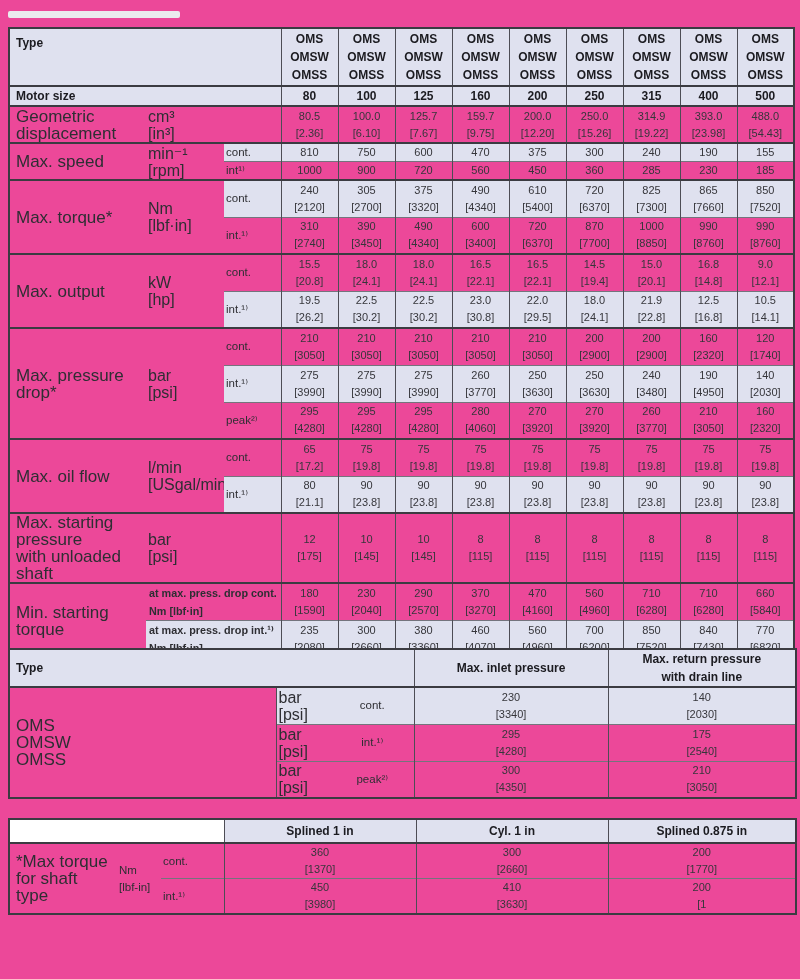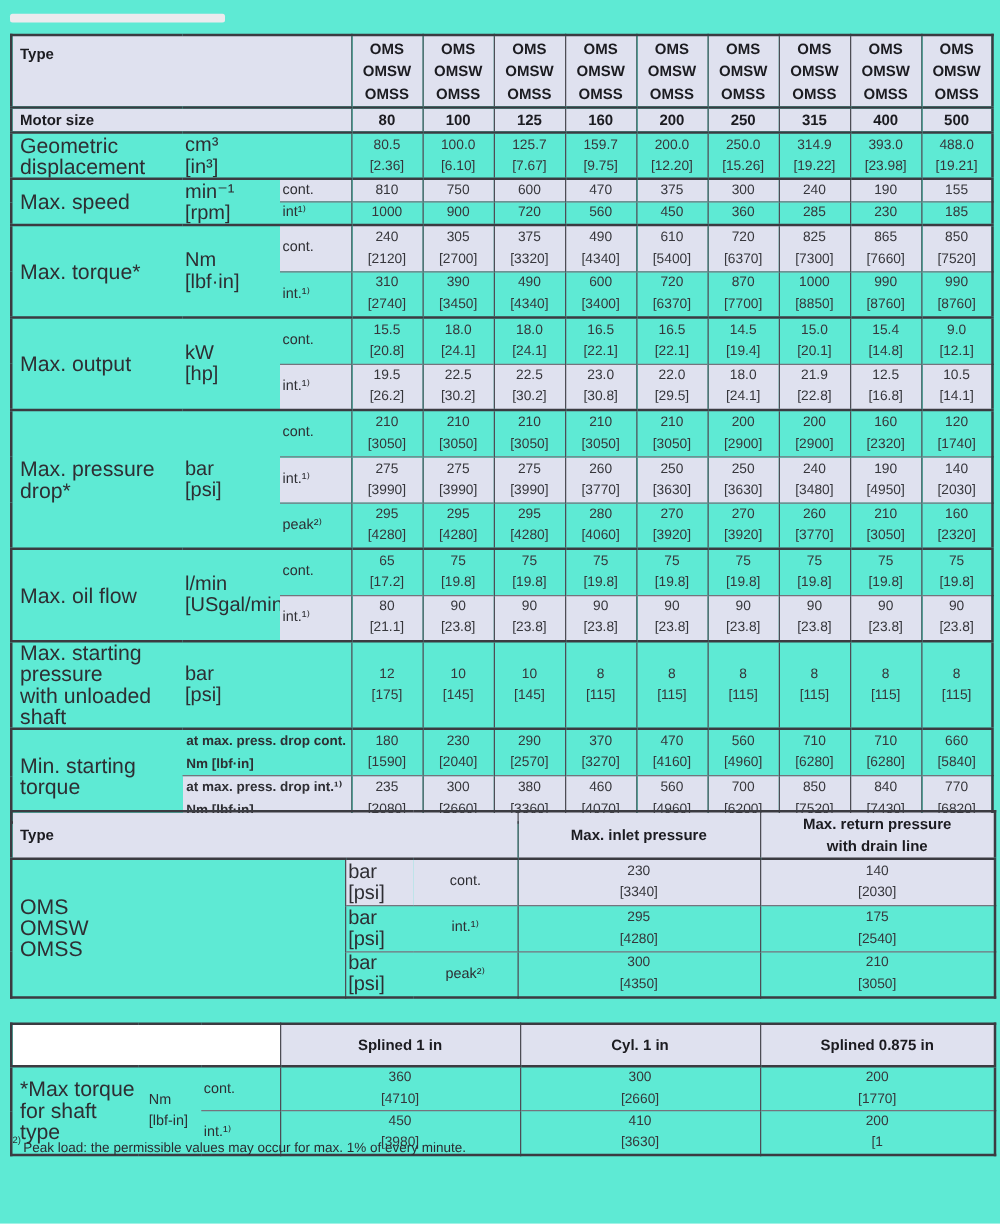--- a/index.html
+++ b/index.html
@@ -1,20 +1,20 @@
 <!DOCTYPE html>
 <html style="--band: #dfe1ef; --bdark: #3b3b41; --bmid: #4d4d55; --bthin: #74747d; --tlbl: #2e2e33; --tval: #36363b; --thdr: #1b1b20;"><head>
 <meta charset="utf-8">
 <style>
   :root{
     --band:#dfe1ef; --bdark:#3b3b41; --bmid:#4d4d55; --bthin:#74747d;
     --tlbl:#2e2e33; --tval:#36363b; --thdr:#1b1b20;
   }
   html,body{margin:0;padding:0;background:#fff;}
-  .page{position:relative;width:800px;height:979px;background:#5eead4;overflow:hidden;
+  .page{position:relative;width:800px;height:979px;background:#ec4899;overflow:hidden;
         font-family:"Liberation Sans","DejaVu Sans",sans-serif;color:var(--tval);}
   .smudge{position:absolute;left:8px;top:11px;width:172px;height:7px;background:#ebebee;border-radius:2px;}
   table{border-collapse:collapse;table-layout:fixed;position:absolute;left:8px;border:2px solid var(--bdark);}
   #t1{top:27px;width:787px;}
   #t2{top:648px;width:787px;}
   #t3{top:818px;width:787px;}
   th,td{padding:0;margin:0;font-size:11px;font-weight:normal;text-align:center;vertical-align:middle;
         color:var(--tval);line-height:17px;overflow:hidden;}
   .lbl{text-align:left;padding-left:6px;color:var(--tlbl);font-size:17px;}
   .unit{text-align:left;padding-left:2px;color:var(--tlbl);font-size:16px;}
@@ -22,21 +22,21 @@
   .cond{text-align:left;padding-left:2px;color:var(--tlbl);font-size:11.5px;}
   .cond2{text-align:center;color:var(--tlbl);font-size:11.5px;}
   .condw{text-align:left;padding-left:3px;color:var(--tlbl);font-size:10.8px;line-height:18px;font-weight:bold;}
   .hd{font-weight:bold;font-size:12px;background:var(--band);color:var(--thdr);line-height:18px;}
   .vt{vertical-align:top;padding-top:5px;}
   .blank{background:#ffffff;}
   .band{background:var(--band);}
   .bl{border-left:1px solid var(--bmid);}
   tr.sec > td, tr.sec > th{border-top:2px solid var(--bdark);}
   tr.sub > td{border-top:1px solid var(--bthin);}
-  .h18{height:18px}.h20{height:34px}.h34{height:34px}.h37{height:37px}.h38{height:38px}.h58{height:58px}
+  .h18{height:18px}.h20{height:24px}.h34{height:34px}.h37{height:37px}.h38{height:38px}.h58{height:58px}
   .footnotes{position:absolute;left:10px;top:908px;font-size:10.8px;line-height:14.5px;color:#2b2b30;}
   .fn sup{font-size:7.5px;position:relative;top:-3.5px;margin-right:2px;}
 </style>
 </head>
 <body>
 
 <div class="page">
   <div class="smudge"></div>
 
   <table id="t1">
@@ -150,21 +150,21 @@
           <td class="bl">
             <div>314.9</div>
             <div>[19.22]</div>
           </td>
           <td class="bl">
             <div>393.0</div>
             <div>[23.98]</div>
           </td>
           <td class="bl">
             <div>488.0</div>
-            <div>[19.21]</div>
+            <div>[54.43]</div>
           </td>
         </tr>
         <tr class="sec h18">
           <td class="lbl" rowspan="2">
             <div>Max. speed</div>
           </td>
           <td class="unit" rowspan="2">
             <div>min⁻¹</div>
             <div>[rpm]</div>
           </td>
@@ -343,21 +343,21 @@
           </td>
           <td class="bl">
             <div>14.5</div>
             <div>[19.4]</div>
           </td>
           <td class="bl">
             <div>15.0</div>
             <div>[20.1]</div>
           </td>
           <td class="bl">
-            <div>15.4</div>
+            <div>16.8</div>
             <div>[14.8]</div>
           </td>
           <td class="bl">
             <div>9.0</div>
             <div>[12.1]</div>
           </td>
         </tr>
         <tr class="sub h37">
           <td class="cond band">int.¹⁾</td>
           <td class="bl band">
@@ -834,21 +834,21 @@
             <div>*Max torque</div>
             <div>for shaft type</div>
           </td>
           <td class="unit3" rowspan="2">
             <div>Nm</div>
             <div>[lbf-in]</div>
           </td>
           <td class="cond">cont.</td>
           <td class="bl">
             <div>360</div>
-            <div>[4710]</div>
+            <div>[1370]</div>
           </td>
           <td class="bl">
             <div>300</div>
             <div>[2660]</div>
           </td>
           <td class="bl">
             <div>200</div>
             <div>[1770]</div>
           </td>
         </tr>
@@ -864,15 +864,14 @@
           </td>
           <td class="bl">
             <div>200</div>
             <div>[1</div>
           </td>
         </tr>
       </tbody>
   </table>
 
   <div class="footnotes">
-    <div class="fn"><sup>2)</sup><span>Peak load: the permissible values may occur for max. 1% of every minute.</span></div>
   </div>
 </div>
 
 </body></html>

